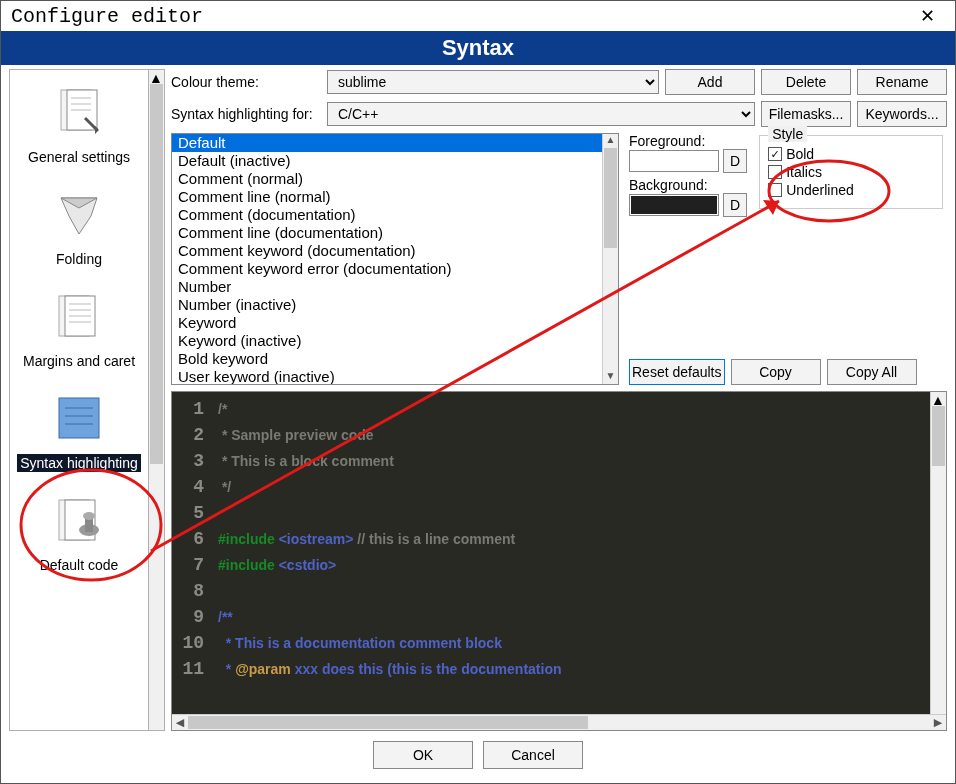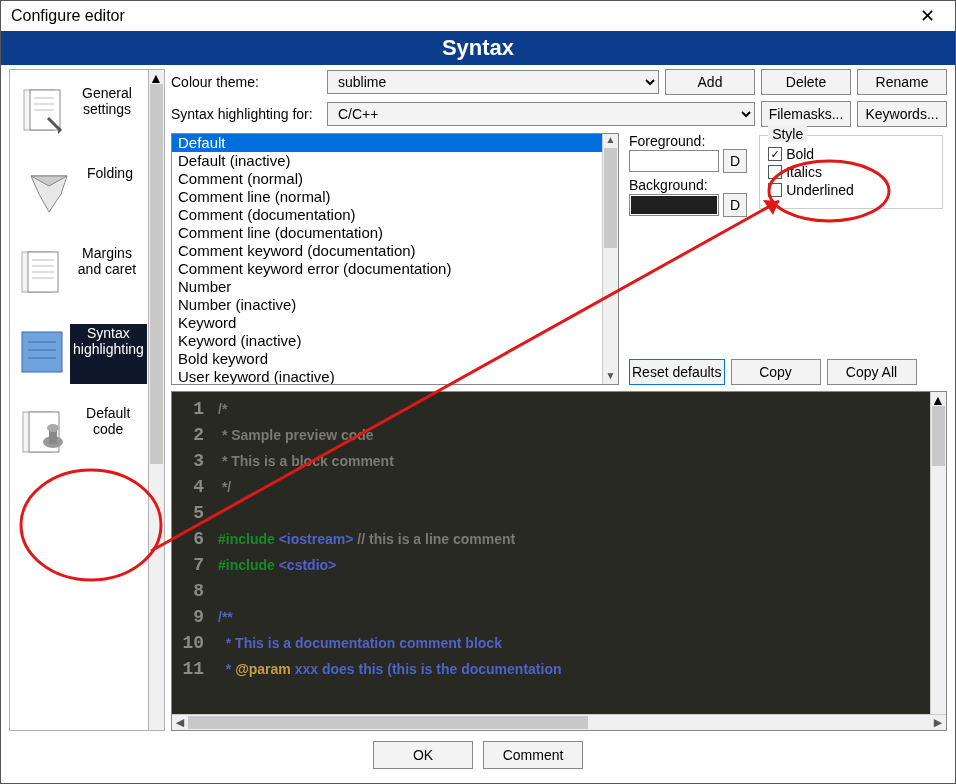--- a/index.html
+++ b/index.html
@@ -1,26 +1,26 @@
 <!DOCTYPE html>
 <html><head>
 <meta charset="utf-8">
 <style>
 * { box-sizing: border-box; font-family: "Segoe UI", Tahoma, sans-serif; font-size: 14px; }
 body { margin: 0; background: #fff; }
 .window { width: 956px; height: 784px; border: 1px solid #555; display: flex; flex-direction: column; position: relative; }
 .titlebar { display: flex; justify-content: space-between; align-items: center; height: 30px; padding: 0 10px; }
-.titlebar .title { font-size: 16px; }
+.titlebar .title { font-size: 20px; font-family: Liberation Mono, monospace; }
 .titlebar .close { font-size: 18px; padding: 2px 10px; cursor: pointer; }
 .banner { background: #0b3d8c; color: #fff; text-align: center; font-weight: bold; font-size: 22px; padding: 4px 0; }
 .content { flex: 1; display: flex; overflow: hidden; padding: 4px 8px 0 8px; gap: 6px; }
 .sidebar-wrap { display:flex; }
 .sidebar { width: 140px; background: #fff; border: 1px solid #b0b0b0; overflow-y: auto; padding: 4px 0; }
 .sidebar-vscroll { width:16px; border:1px solid #b0b0b0; border-left:none; background:#f0f0f0; position:relative;}
-.sidebar-item { display: flex; flex-direction: row; padding: 6px 4px 10px; cursor: pointer; }
+.sidebar-item { display: flex; flex-direction: column; align-items: center; padding: 6px 4px 10px; cursor: pointer; }
 .sidebar-item .icon-wrap { width: 70px; height: 64px; display:flex; align-items:center; justify-content:center; }
 .sidebar-item span { margin-top: 4px; font-size: 14px; text-align:center; padding: 1px 3px;}
 .sidebar-item.active span { background: #0f172a; color: #fff; }
 .main { flex: 1; display: flex; flex-direction: column; gap: 6px; }
 .row { display: flex; align-items: center; gap: 6px; }
 .label { width: 150px; }
 select, input[type=text] { border: 1px solid #888; background: #f3f3f3; height: 24px; padding: 0 6px; }
 .btn { border: 1px solid #888; background: #f3f3f3; height: 26px; padding: 0 2px; cursor:pointer; display:inline-flex; align-items:center; justify-content:center; font-size:14px; min-width:90px;}
 .btn.small { min-width:24px; padding:0 6px; height:24px;}
 .mid { display:flex; gap:6px; }
@@ -252,21 +252,21 @@
             </div>
           <div class="harr">▶</div>
         </div>
       </div>
 
     </div>
   </div>
 
   <div class="footer">
     <button class="btn">OK</button>
-    <button class="btn">Comment</button>
+    <button class="btn">Cancel</button>
   </div>
 
   <svg class="annotation">
     <ellipse cx="90" cy="524" rx="70" ry="55" fill="none" stroke="#e01818" stroke-width="3"></ellipse>
     <ellipse cx="828" cy="190" rx="60" ry="30" fill="none" stroke="#e01818" stroke-width="3"></ellipse>
     <line x1="150" y1="550" x2="778" y2="200" stroke="#e01818" stroke-width="3"></line>
     <path d="M778 200 L762 199 L772 214 Z" fill="#e01818"></path>
   </svg>
 </div>
 

